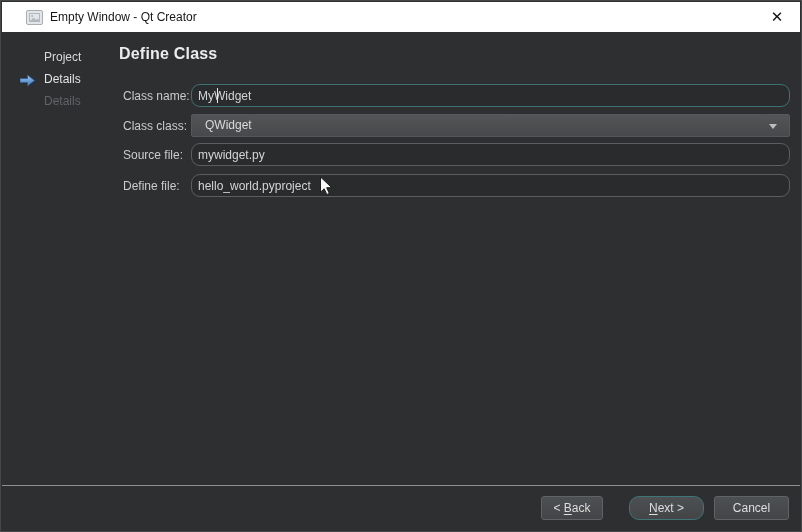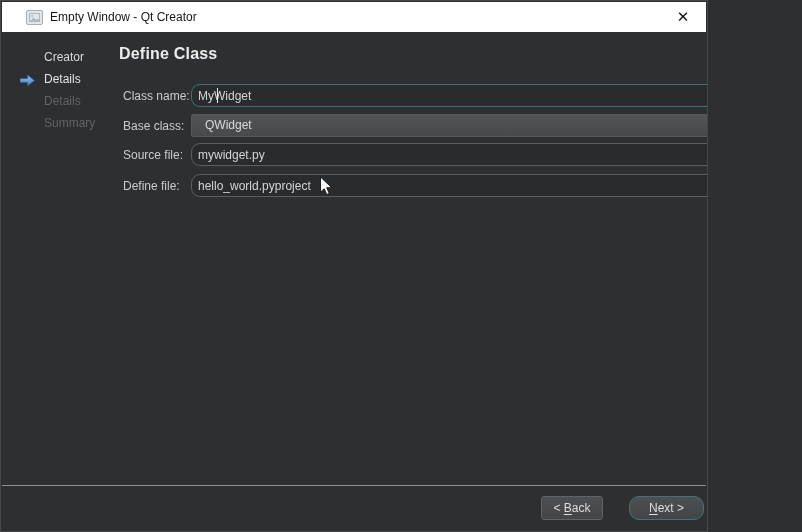--- a/index.html
+++ b/index.html
@@ -1,18 +1,18 @@
 <!DOCTYPE html>
 <html><head>
 <meta charset="utf-8">
 <style>
   * { margin:0; padding:0; box-sizing:border-box; }
   html,body { width:802px; height:532px; background:#2d2f30; font-family:"Liberation Sans", sans-serif; }
   .window {
-    position:relative; width:708px; height:532px;
+    position:relative; width:802px; height:532px;
     background:#2d2f30; border:1px solid #454748; overflow:hidden;
   }
   
   .titlebar {
     position:absolute; left:1px; top:1px; right:1px; height:30px;
     background:#ffffff; display:flex; align-items:center;
   }
   .app-icon {
     position:absolute; left:24px; top:8px; width:17px; height:15px;
     background:#e3e6e9; border:1px solid #a9aeb5; border-radius:2px;
@@ -85,51 +85,48 @@
       </svg>
     </div>
     <span class="title-text">Empty Window - Qt Creator</span>
     <div class="close-btn">
       <span>✕</span>
     </div>
   </div>
 
   <div class="steps">
     <div class="step visited">
-      <span>Creator</span>
+      <span>Project</span>
     </div>
     <div class="step current">
       <span class="step-arrow">
         <svg width="15" height="13" viewBox="0 0 15 13">
           <defs>
             <linearGradient id="ag" x1="0" y1="0" x2="0" y2="1">
               <stop offset="0" stop-color="#9cc4ee"></stop>
               <stop offset="1" stop-color="#3f7cc0"></stop>
             </linearGradient>
           </defs>
           <path d="M0 4.5 L7.5 4.5 L7.5 1 L14.5 6.5 L7.5 12 L7.5 8.5 L0 8.5 Z" fill="url(#ag)" stroke="#2c5c94" stroke-width="0.8"></path>
         </svg>
       </span>
       <span>Details</span>
     </div>
     <div class="step upcoming">
       <span>Details</span>
     </div>
-    <div class="step upcoming">
-      <span>Summary</span>
-    </div>
   </div>
 
   <h1 class="page-heading">Define Class</h1>
 
   <label class="field-label lbl-1">Class name:</label>
   <input class="text-field fld-1 focused" value="MyWidget" style="">
   <div class="caret"></div>
 
-  <label class="field-label lbl-2">Base class:</label>
+  <label class="field-label lbl-2">Class class:</label>
   <div class="combo">
     <span>QWidget</span>
     <span class="combo-arrow"></span>
   </div>
 
   <label class="field-label lbl-3">Source file:</label>
   <input class="text-field fld-3" value="mywidget.py" style="">
 
   <label class="field-label lbl-4">Define file:</label>
   <input class="text-field fld-4" value="hello_world.pyproject" style="">

